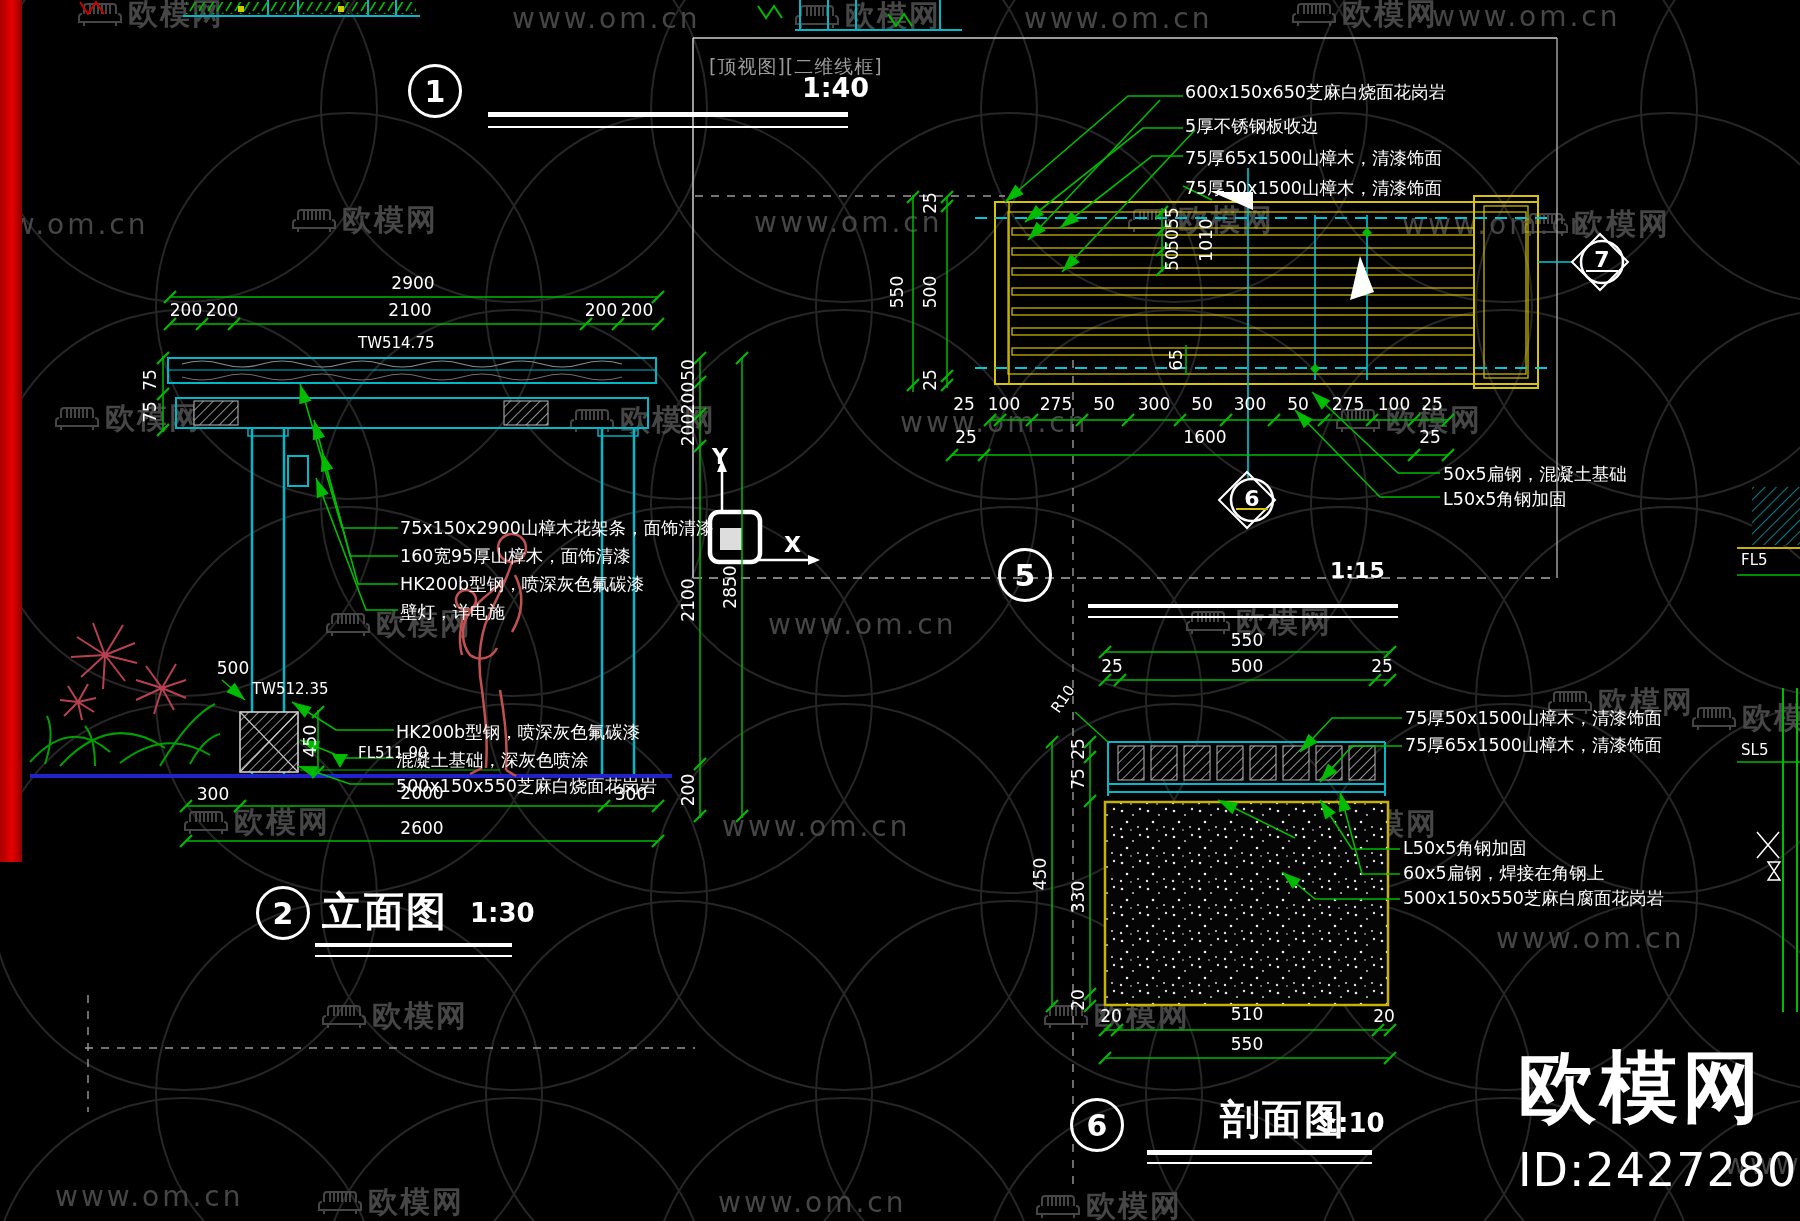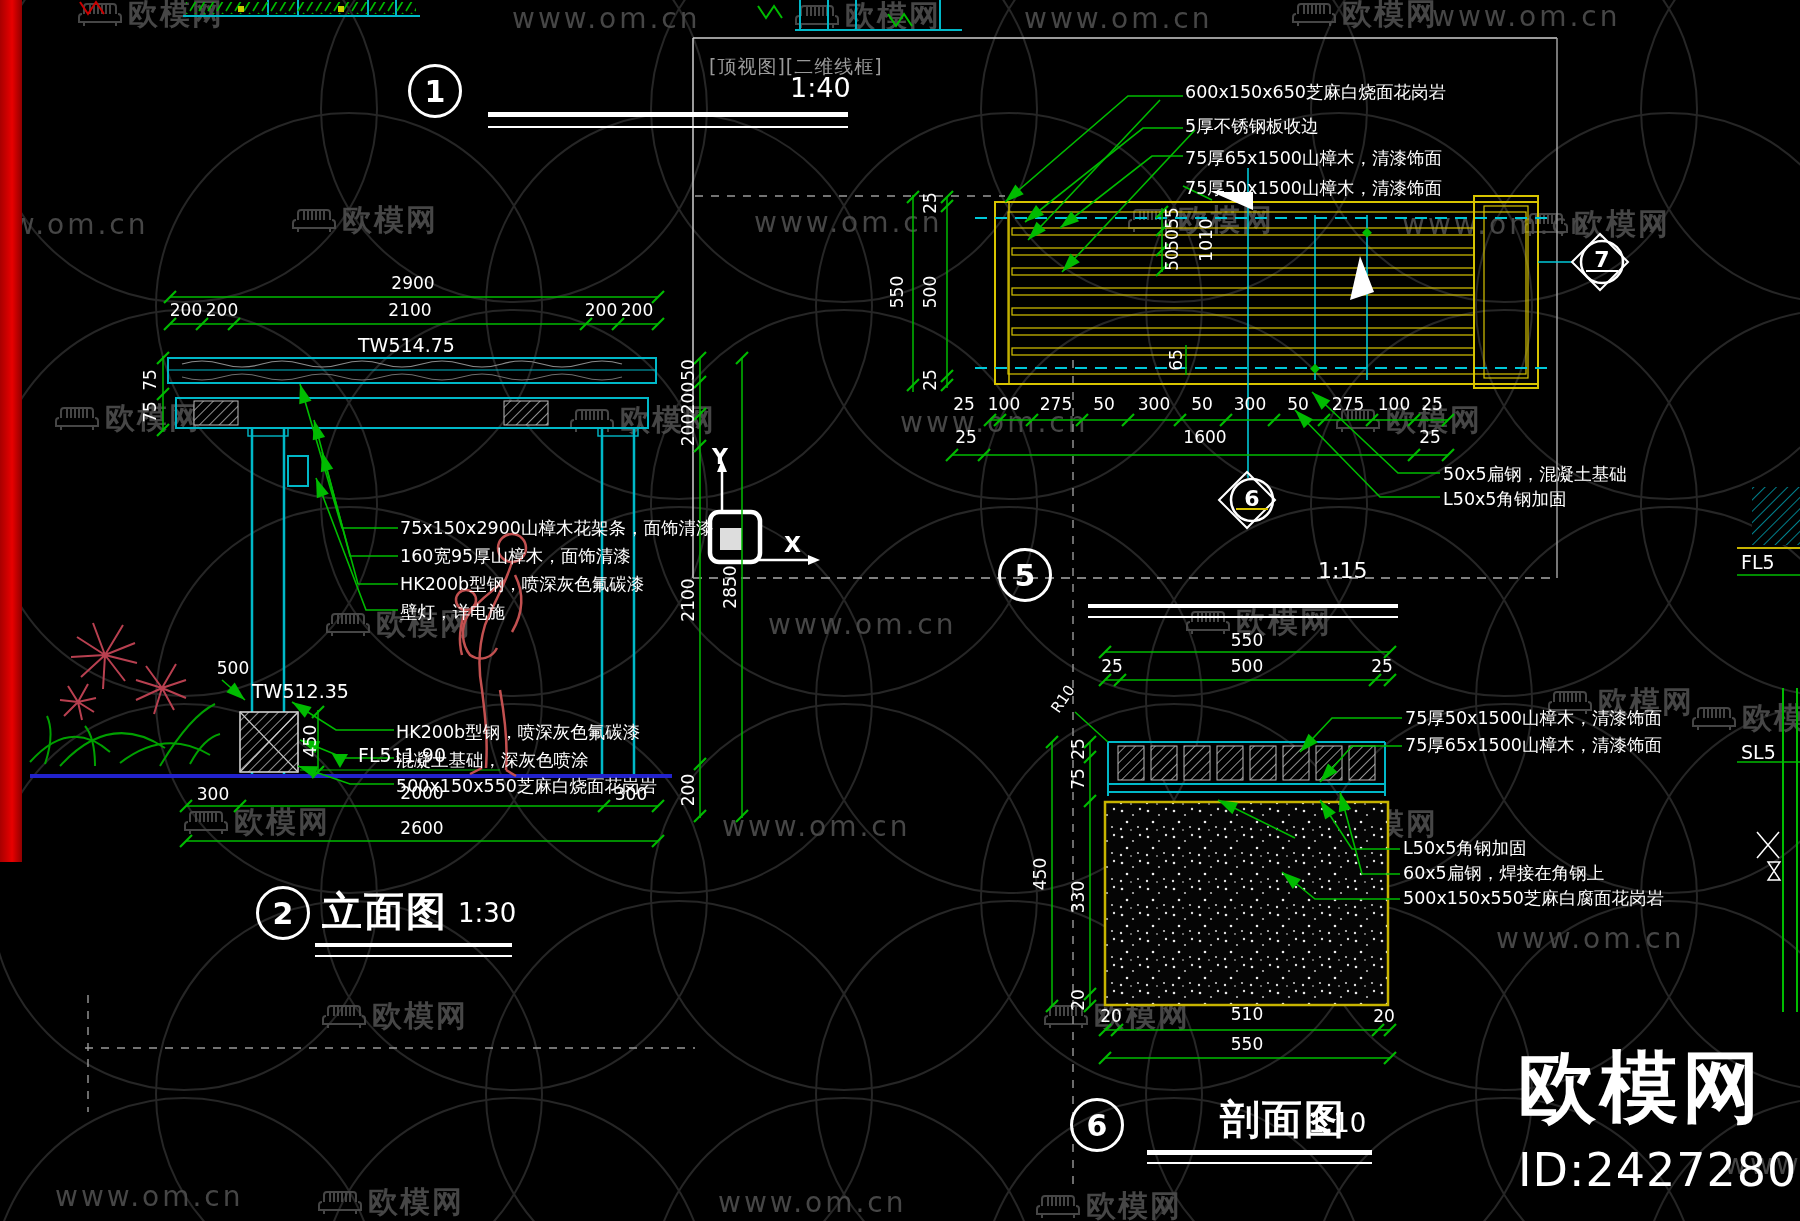--- a/index.html
+++ b/index.html
@@ -8,25 +8,25 @@
   
   .wcirc{position:absolute;width:384px;height:384px;border:2px solid #262626;border-radius:50%;z-index:0;}
   
   .wm{position:absolute;z-index:1;color:#4c4c4c;white-space:nowrap;display:flex;align-items:center;gap:6px;opacity:.92;}
   .wm .url{font-size:28px;letter-spacing:3px;}
   .wm .btxt{font-size:30px;font-weight:bold;letter-spacing:2px;}
   svg.linework{position:absolute;left:0;top:0;z-index:2;}
   .dimc{position:absolute;z-index:3;color:#fff;font-size:17px;white-space:nowrap;transform:translate(-50%,-50%);}
   .rotc{position:absolute;z-index:3;color:#fff;font-size:17px;white-space:nowrap;transform:translate(-50%,-50%) rotate(-90deg);}
   .note{position:absolute;z-index:3;color:#fff;font-size:17.5px;font-weight:500;white-space:nowrap;}
-  .lvl{position:absolute;z-index:3;color:#fff;font-size:19px;white-space:nowrap;}
+  .lvl{position:absolute;z-index:3;color:#fff;font-size:15px;white-space:nowrap;}
   .tnum{position:absolute;z-index:3;width:48px;height:48px;border:3px solid #fff;border-radius:50%;
         display:flex;align-items:center;justify-content:center;color:#fff;font-size:30px;font-weight:bold;}
   .ttext{position:absolute;z-index:3;color:#fff;font-weight:bold;font-size:40px;letter-spacing:2px;}
-  .tscale{position:absolute;z-index:3;color:#fff;font-weight:normal;font-size:26px;}
+  .tscale{position:absolute;z-index:3;color:#fff;font-weight:bold;font-size:26px;margin-left:12px;}
   .uline{position:absolute;z-index:3;background:#fff;}
   .mnum{position:absolute;z-index:4;color:#fff;font-size:22px;font-weight:bold;transform:translate(-50%,-50%);}
   #redbar{position:absolute;left:0;top:0;width:22px;height:862px;z-index:5;
           background:linear-gradient(90deg,#a80000,#e80000 55%,#8f0000);}
   #brand{position:absolute;z-index:5;color:#fff;}
   #brand .bn{font-size:78px;font-weight:bold;letter-spacing:4px;}
   #brand .bid{font-size:46px;margin-top:2px;letter-spacing:1px;}
   .vplabel{position:absolute;z-index:3;color:#9a9a9a;font-size:19px;letter-spacing:1px;}
   .axis{position:absolute;z-index:3;color:#fff;font-size:22px;font-weight:bold;}
 </style>

